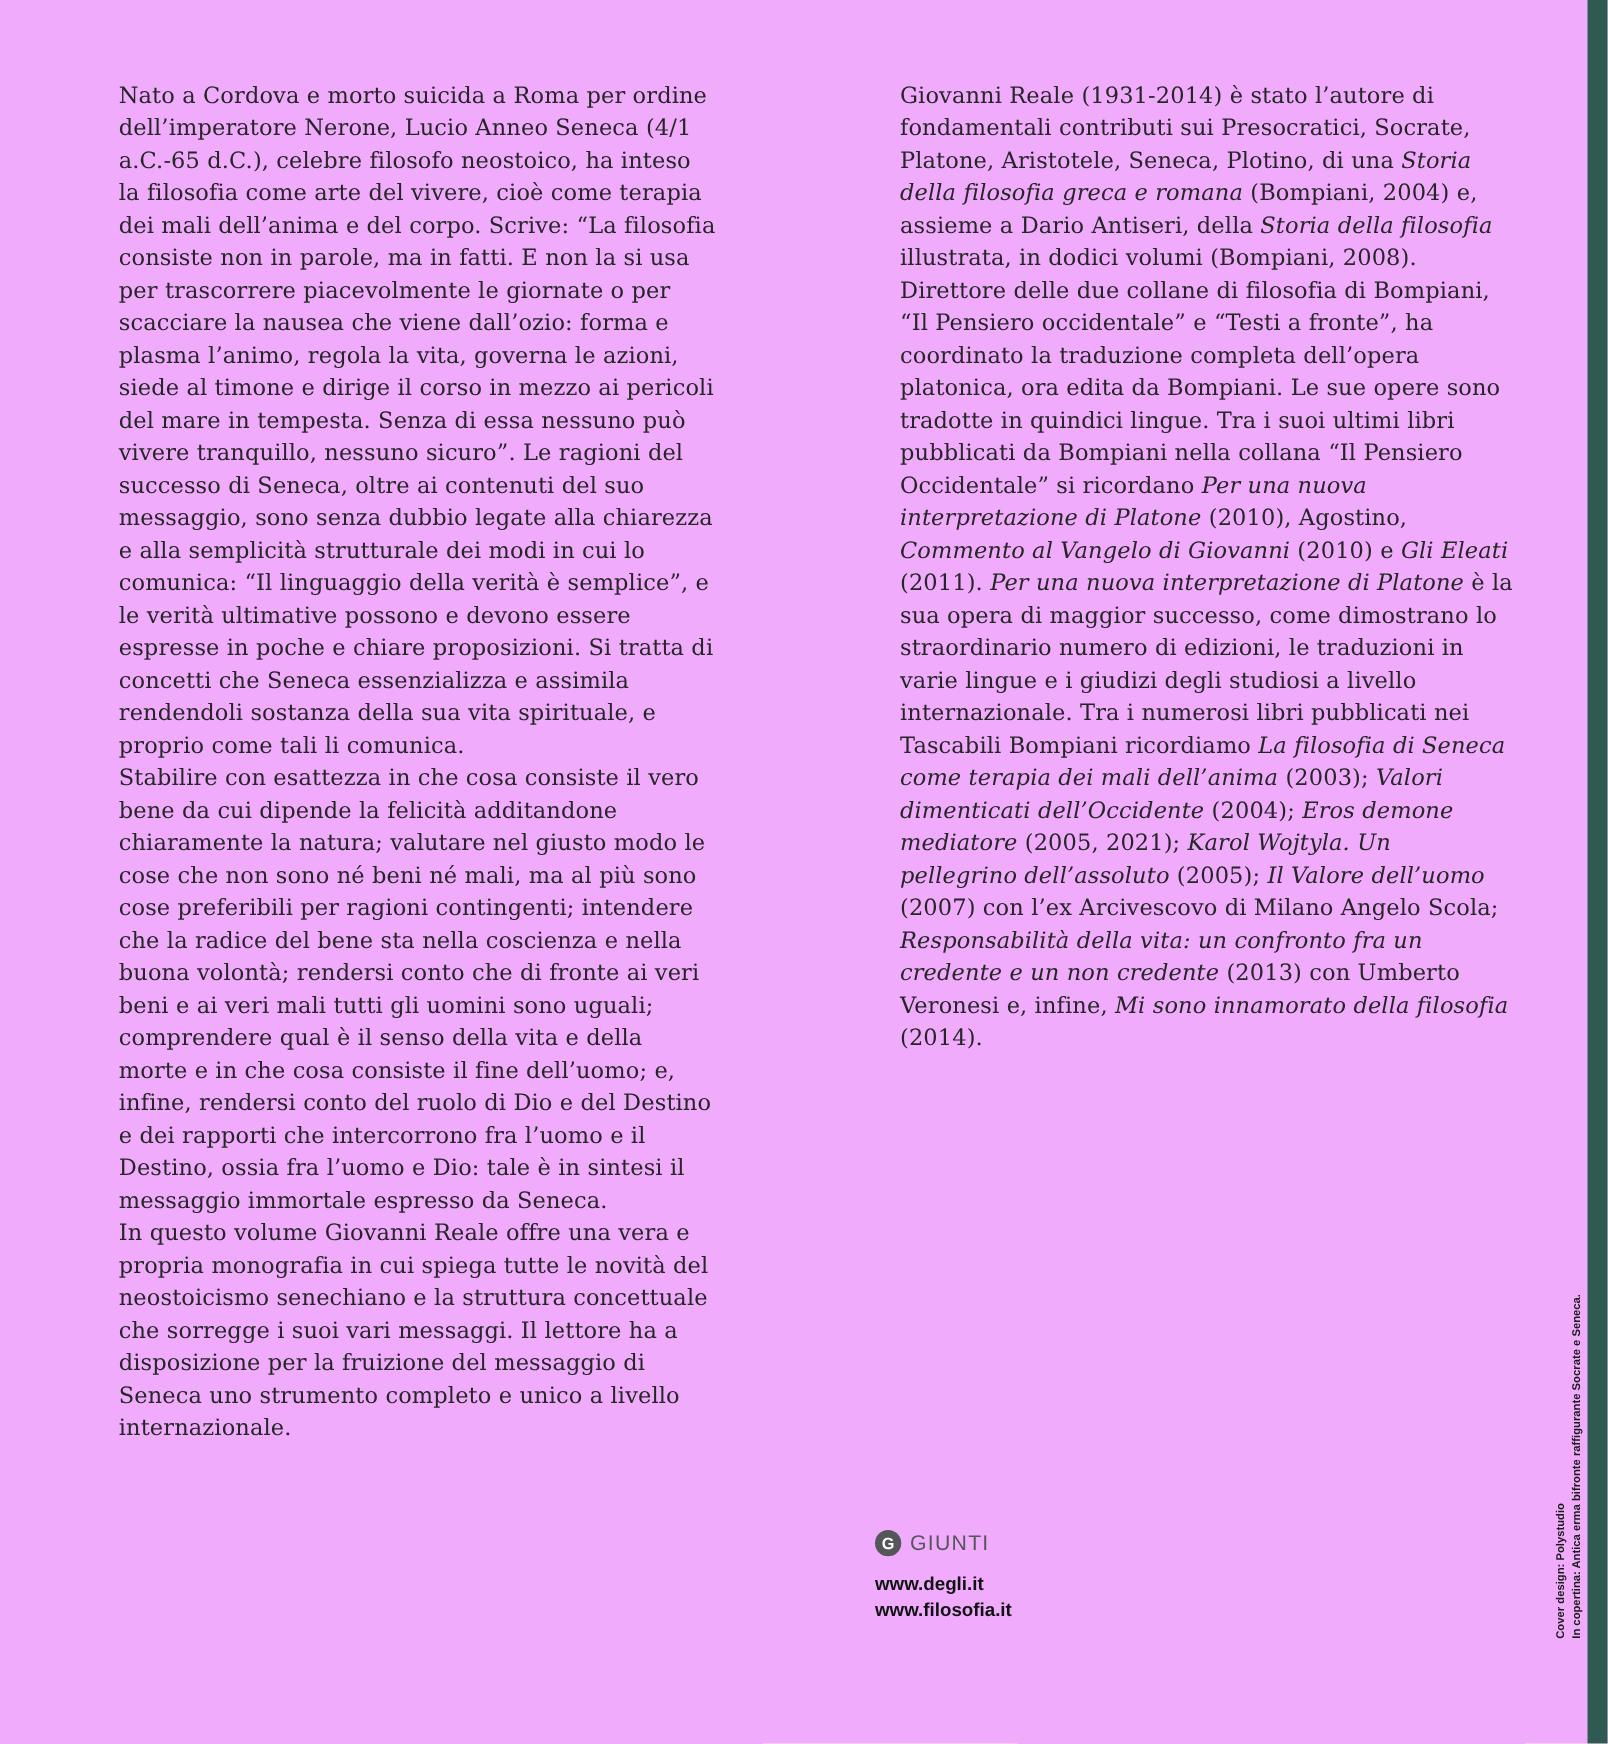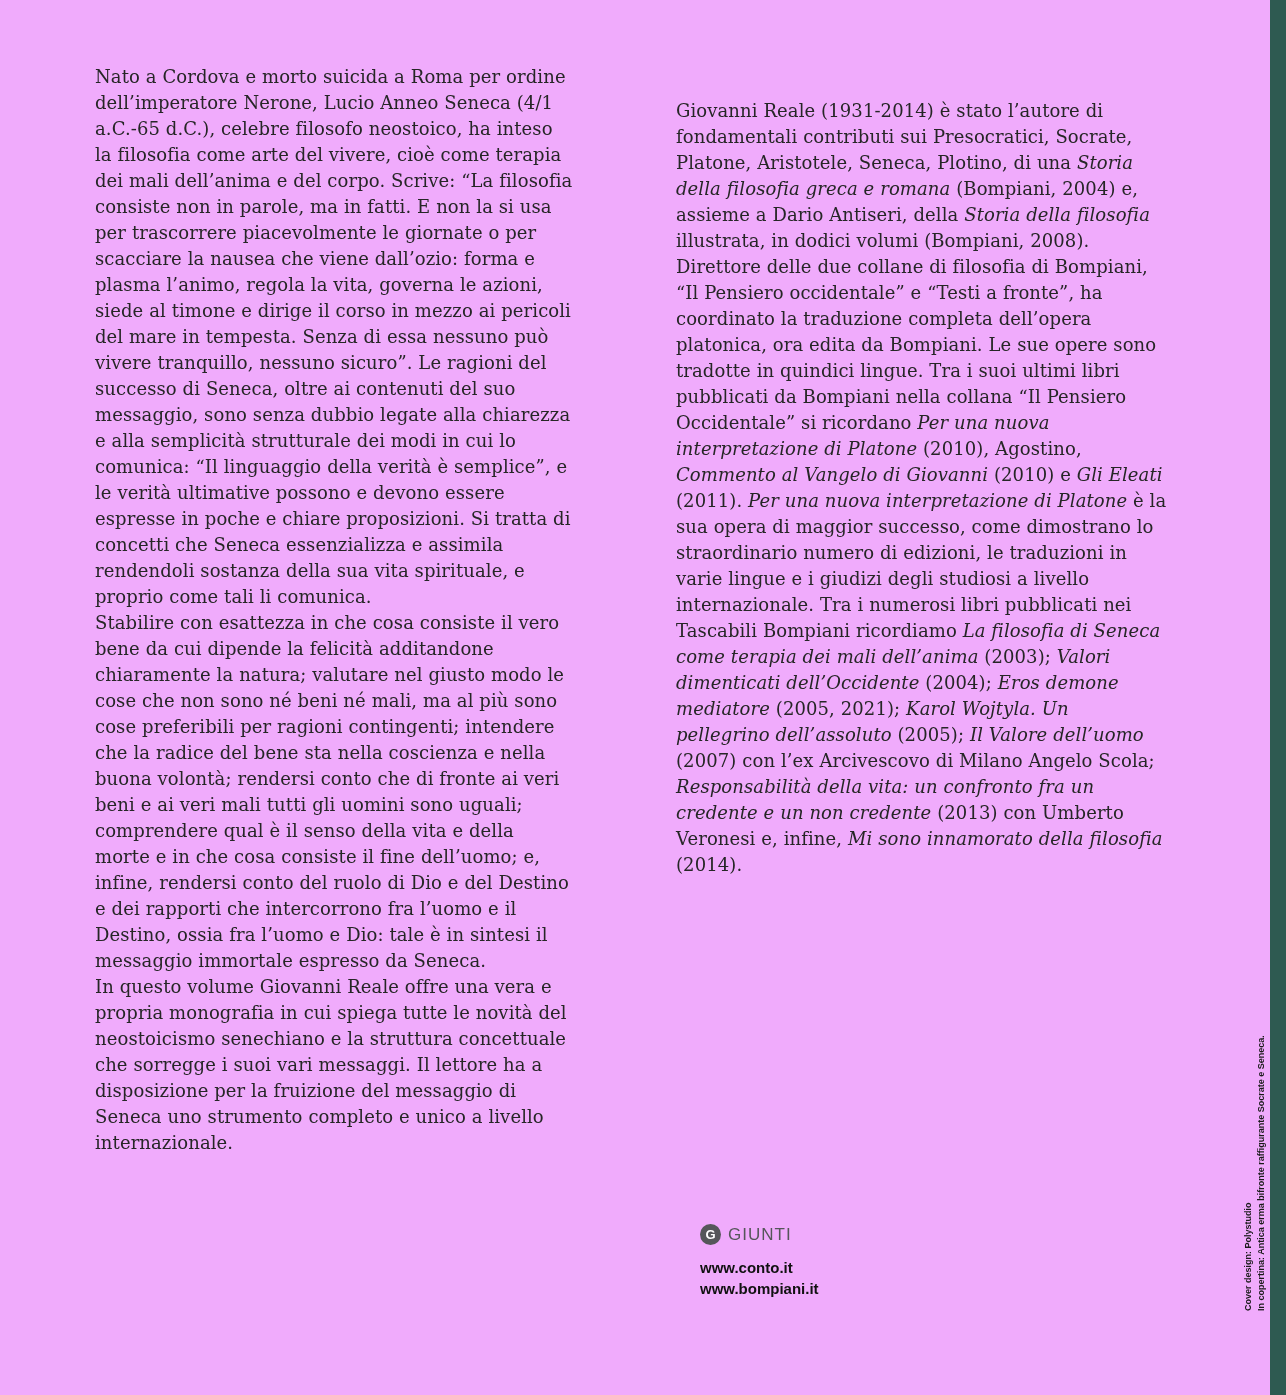--- a/index.html
+++ b/index.html
@@ -27,23 +27,22 @@
   }
   .col p {
     margin: 0;
     padding: 0;
   }
   .col-left {
     left: 95px;
     width: 478px;
   }
   .col-right {
-    left: 676px;
+    left: 720px;
     width: 492px;
-    margin-top: 34px;
   }
   .vertical-credit {
     position: absolute;
     right: 42px;
     bottom: 84px;
     height: 352px;
     writing-mode: vertical-lr;
     transform: rotate(180deg);
     font-family: "Liberation Sans", sans-serif;
     font-weight: 700;
@@ -119,19 +118,19 @@
   <div class="vertical-credit">
     <div>In copertina: Antica erma bifronte raffigurante Socrate e Seneca.</div>
     <div>Cover design: Polystudio</div>
   </div>
 
   <div class="publisher-block">
     <div class="giunti-logo">
       <span class="giunti-mark">G</span>
       <span class="giunti-label">GIUNTI</span>
     </div>
-    <div class="publisher-url">www.conto.it</div>
-    <div class="publisher-url">www.bompiani.it</div>
+    <div class="publisher-url">www.degli.it</div>
+    <div class="publisher-url">www.filosofia.it</div>
   </div>
 
   <div class="spine-bar" style="background-color: rgb(46, 90, 81);"></div>
 
 </div>
 
 </body></html>

